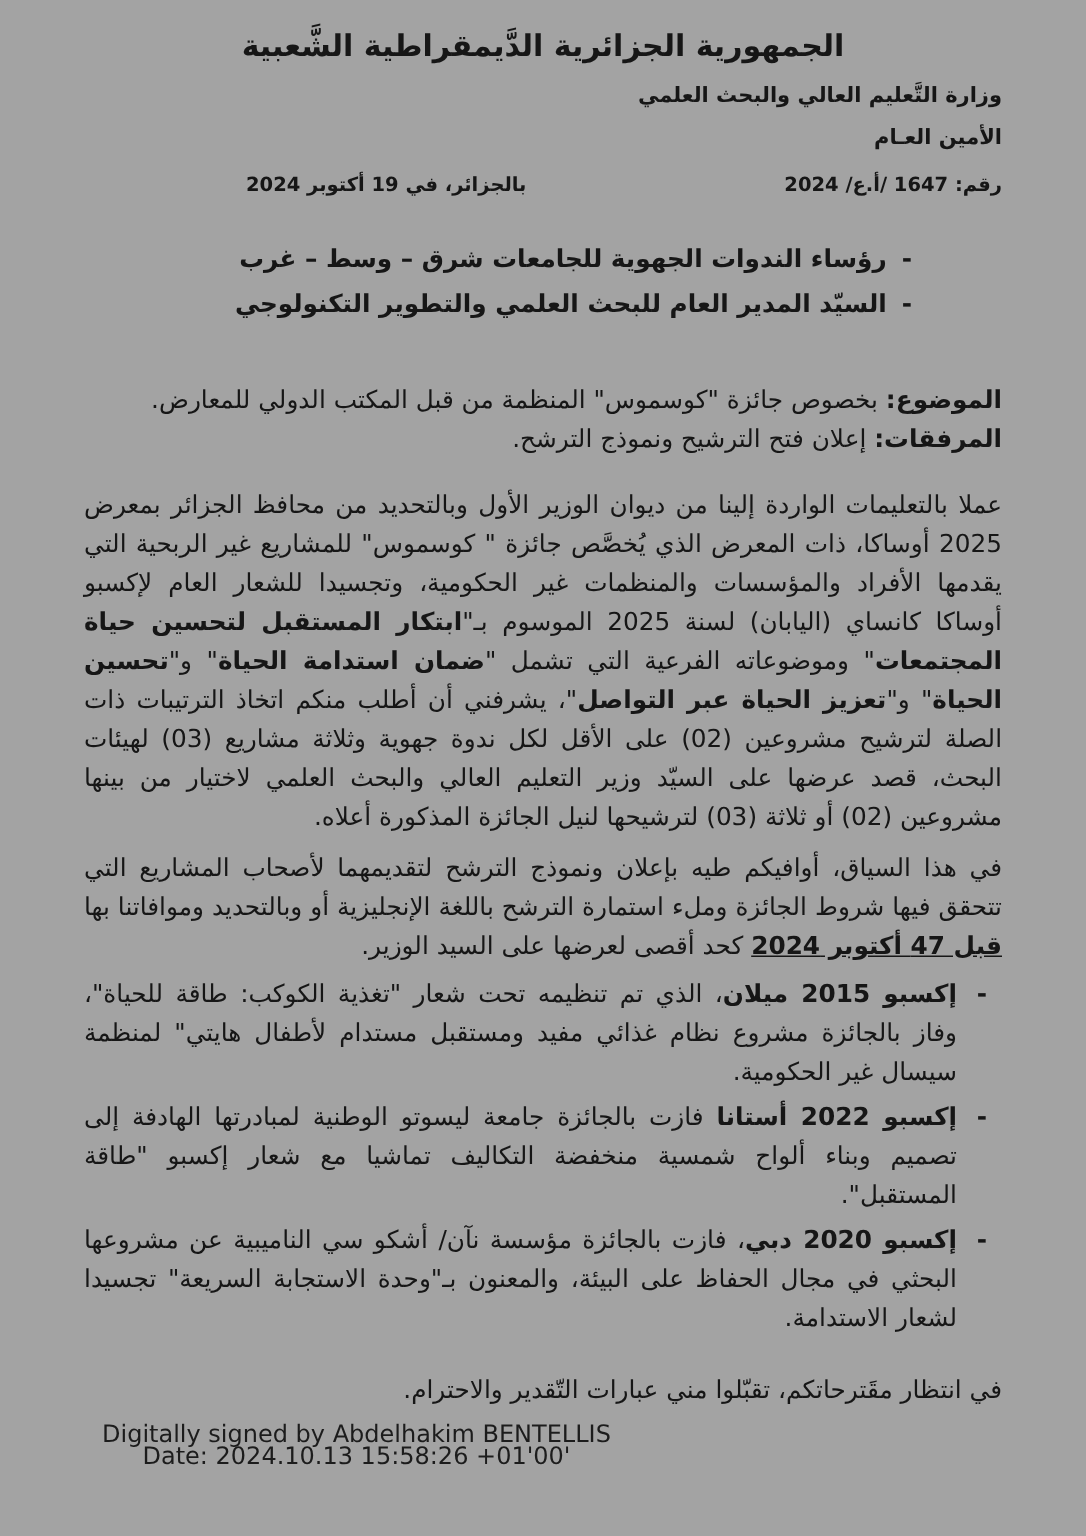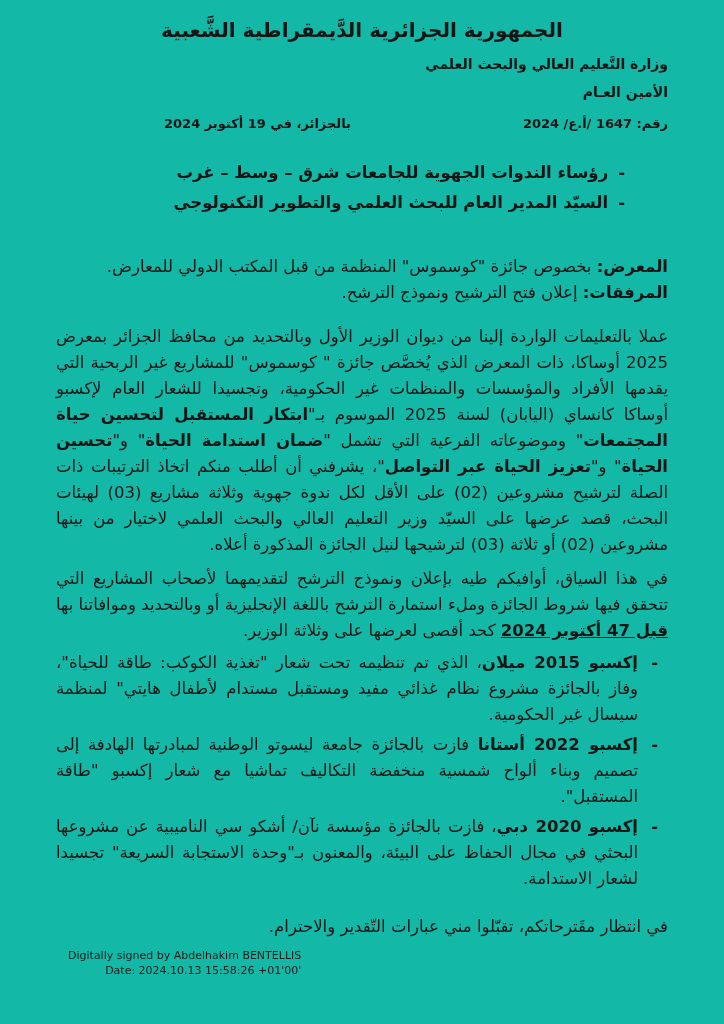--- a/index.html
+++ b/index.html
@@ -2,21 +2,21 @@
 <html lang="ar" dir="rtl"><head>
 <meta charset="utf-8">
 <style>
   html,body { margin:0; padding:0; background:#ffffff; }
   .page {
     position:relative;
     width:724px; height:1024px;
     box-sizing:border-box;
     margin:0 auto;
     padding:16px 56px 0 56px;
-    background:#14b8a6;
+    background:#a3a3a3;
     color:#161616;
     direction:rtl;
     overflow:hidden;
     font-family:"DejaVu Sans", sans-serif;
     font-size:16.5px;
     line-height:26px;
   }
   .republic-title {
     margin:0 0 8px 0;
     text-align:center;
@@ -36,21 +36,21 @@
     justify-content:space-between;
     align-items:baseline;
     font-weight:bold;
     font-size:13px;
     line-height:20px;
     margin-top:10px;
   }
   .ref-row .place-date { margin-left:108px; }
   .addressees { margin-top:26px; }
   .to-label { font-weight:bold; }
-  .addr-list { margin:4px 43px 0 0; }
+  .addr-list { margin:4px 60px 0 0; }
   .addr-item { font-weight:bold; margin-top:4px; }
   .dash-marker { display:inline-block; margin-left:10px; font-weight:bold; }
   .subject-block { margin-top:38px; }
   .subject-line { line-height:26px; }
   .subject-line .lbl { font-weight:bold; }
   .para {
     margin:18px 0 0 0;
     text-align:justify;
   }
   .para.tight { margin-top:8px; }
@@ -69,22 +69,22 @@
     font-weight:bold;
   }
   .closing {
     margin-top:22px;
     text-align:right;
   }
   .signature {
     position:absolute;
     left:68px; top:948px;
     direction:ltr;
-    text-align:right;
-    font-size:11px;
+    text-align:center;
+    font-size:16px;
     line-height:15px;
     color:#1c1c1c;
     font-family:"DejaVu Sans", sans-serif;
   }
 </style>
 </head>
 <body>
 
 <div class="page">
 
@@ -99,27 +99,27 @@
   </header>
 
   <section class="addressees">
     <div class="addr-list">
       <div class="addr-item"><span class="dash-marker">-</span><span>رؤساء الندوات الجهوية للجامعات شرق – وسط – غرب</span></div>
       <div class="addr-item"><span class="dash-marker">-</span><span>السيّد المدير العام للبحث العلمي والتطوير التكنولوجي</span></div>
     </div>
   </section>
 
   <section class="subject-block">
-    <div class="subject-line"><span class="lbl">المعرض:</span><span> بخصوص جائزة "كوسموس" المنظمة من قبل المكتب الدولي للمعارض.</span></div>
+    <div class="subject-line"><span class="lbl">الموضوع:</span><span> بخصوص جائزة "كوسموس" المنظمة من قبل المكتب الدولي للمعارض.</span></div>
     <div class="subject-line"><span class="lbl">المرفقات:</span><span> إعلان فتح الترشيح ونموذج الترشح.</span></div>
   </section>
 
   <p class="para"><span>عملا بالتعليمات الواردة إلينا من ديوان الوزير الأول وبالتحديد من محافظ الجزائر بمعرض 2025 أوساكا، ذات المعرض الذي يُخصَّص جائزة " كوسموس" للمشاريع غير الربحية التي يقدمها الأفراد والمؤسسات والمنظمات غير الحكومية، وتجسيدا للشعار العام لإكسبو أوساكا كانساي (اليابان) لسنة 2025 الموسوم بـ"</span><span class="b">ابتكار المستقبل لتحسين حياة المجتمعات</span><span>" وموضوعاته الفرعية التي تشمل "</span><span class="b">ضمان استدامة الحياة</span><span>" و"</span><span class="b">تحسين الحياة</span><span>" و"</span><span class="b">تعزيز الحياة عبر التواصل</span><span>"، يشرفني أن أطلب منكم اتخاذ الترتيبات ذات الصلة لترشيح مشروعين (02) على الأقل لكل ندوة جهوية وثلاثة مشاريع (03) لهيئات البحث، قصد عرضها على السيّد وزير التعليم العالي والبحث العلمي لاختيار من بينها مشروعين (02) أو ثلاثة (03) لترشيحها لنيل الجائزة المذكورة أعلاه.</span></p>
 
-  <p class="para tight"><span>في هذا السياق، أوافيكم طيه بإعلان ونموذج الترشح لتقديمهما لأصحاب المشاريع التي تتحقق فيها شروط الجائزة وملء استمارة الترشح باللغة الإنجليزية أو وبالتحديد وموافاتنا بها </span><span class="bu">قبل 47 أكتوبر 2024</span><span> كحد أقصى لعرضها على وثلاثة الوزير.</span></p>
+  <p class="para tight"><span>في هذا السياق، أوافيكم طيه بإعلان ونموذج الترشح لتقديمهما لأصحاب المشاريع التي تتحقق فيها شروط الجائزة وملء استمارة الترشح باللغة الإنجليزية أو وبالتحديد وموافاتنا بها </span><span class="bu">قبل 47 أكتوبر 2024</span><span> كحد أقصى لعرضها على السيد الوزير.</span></p>
 
 
   <section class="expo-list">
     <div class="expo-item"><span class="dash-abs">-</span><span class="b">إكسبو 2015 ميلان</span><span>، الذي تم تنظيمه تحت شعار "تغذية الكوكب: طاقة للحياة"، وفاز بالجائزة مشروع نظام غذائي مفيد ومستقبل مستدام لأطفال هايتي" لمنظمة سيسال غير الحكومية.</span></div>
     <div class="expo-item"><span class="dash-abs">-</span><span class="b">إكسبو 2022 أستانا</span><span> فازت بالجائزة جامعة ليسوتو الوطنية لمبادرتها الهادفة إلى تصميم وبناء ألواح شمسية منخفضة التكاليف تماشيا مع شعار إكسبو "طاقة المستقبل".</span></div>
     <div class="expo-item"><span class="dash-abs">-</span><span class="b">إكسبو 2020 دبي</span><span>، فازت بالجائزة مؤسسة نآن/ أشكو سي الناميبية عن مشروعها البحثي في مجال الحفاظ على البيئة، والمعنون بـ"وحدة الاستجابة السريعة" تجسيدا لشعار الاستدامة.</span></div>
   </section>
 
   <p class="closing">في انتظار مقَترحاتكم، تقبّلوا مني عبارات التّقدير والاحترام.</p>
 

